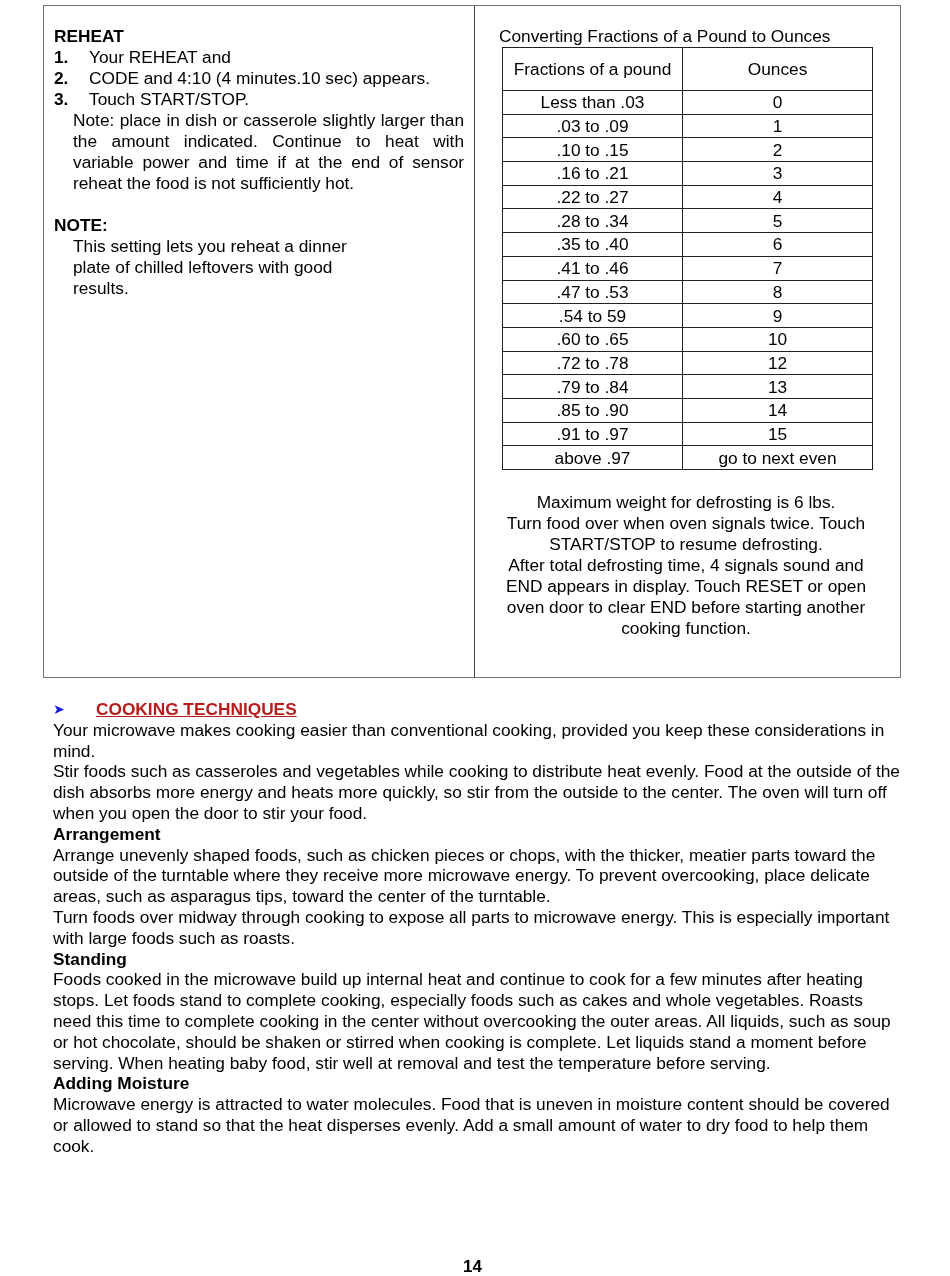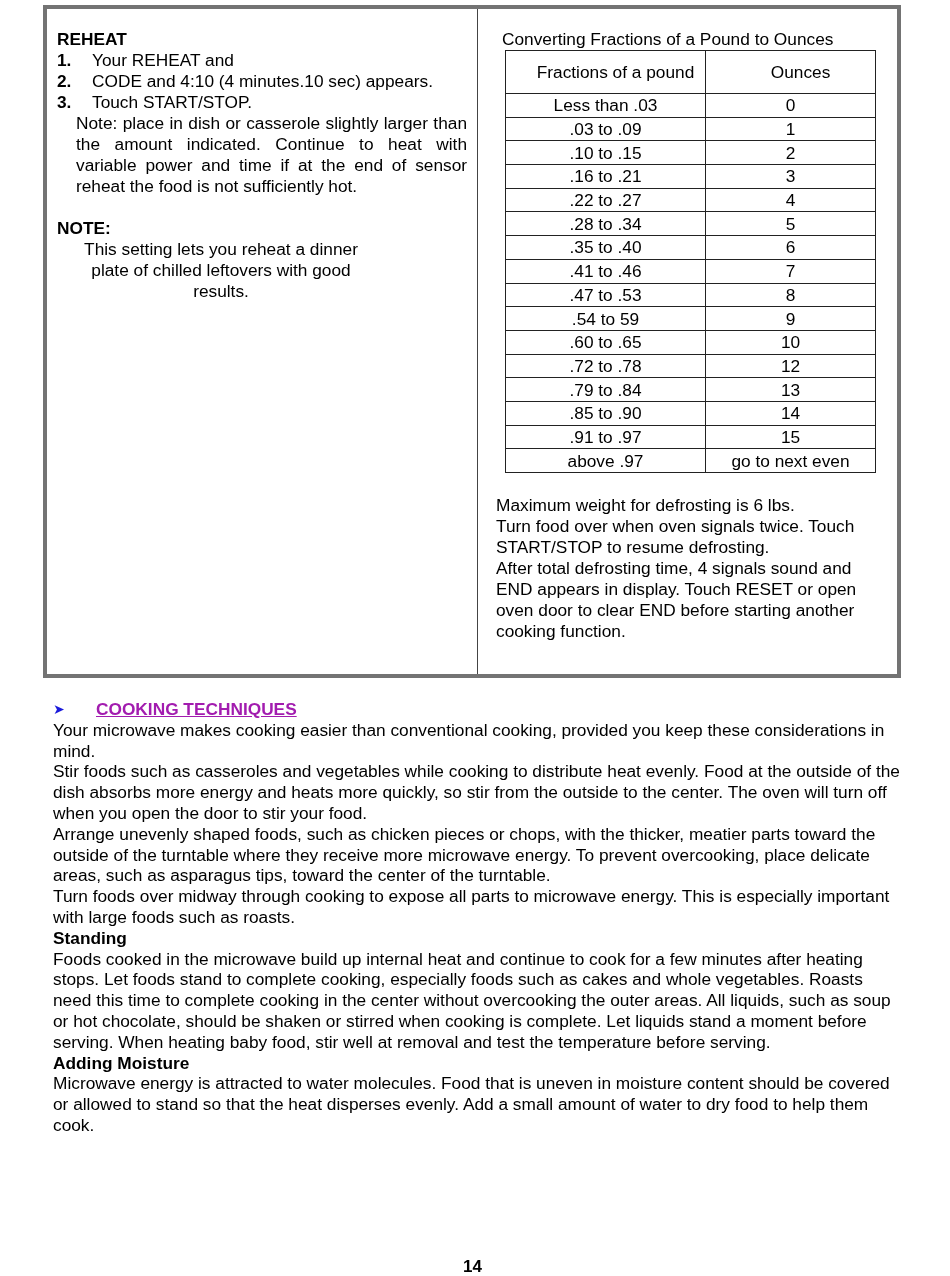--- a/index.html
+++ b/index.html
@@ -1,36 +1,36 @@
 <!DOCTYPE html>
 <html><head>
 <meta charset="utf-8">
 <style>
   html, body { margin: 0; padding: 0; background: #ffffff; }
   body { width: 950px; height: 1276px; position: relative; font-family: "Liberation Sans", sans-serif; color: #000; }
-  .box { position: absolute; left: 43px; top: 5px; width: 858px; height: 673px; border: 4px solid #737373; box-sizing: border-box; }
+  .box { position: absolute; left: 43px; top: 5px; width: 858px; height: 673px; border: 1px solid #737373; box-sizing: border-box; }
   .divider { position: absolute; left: 430px; top: 0; width: 1px; height: 100%; background: #444; }
   .left { position: absolute; left: 10px; top: 20px; width: 410px; font-size: 17.3px; line-height: 21px; }
   .left .title { font-weight: bold; }
   .step { display: flex; }
   .step .num { font-weight: bold; width: 35px; flex: none; }
   .note-para { margin-left: 19px; text-align: justify; }
   .note-head { font-weight: bold; margin-top: 21px; }
-  .note-body { margin-left: 19px; width: 290px; text-align: center; }
+  .note-body { margin-left: 19px; width: 290px; }
   .right { position: absolute; left: 455px; top: 20px; width: 375px; font-size: 17.3px; line-height: 21px; }
   .table-title { font-weight: normal; white-space: nowrap; }
   table.conv { border-collapse: collapse; width: 371px; margin-left: 3px; }
   table.conv th, table.conv td { border: 1px solid #222; text-align: center; font-weight: normal; padding: 0; height: 22.7px; font-size: 17.3px; line-height: 20px; }
-  table.conv th { height: 42px; line-height: 20px; padding-left: 20px; }
+  table.conv th { height: 42px; line-height: 20px; }
   table.conv th:first-child, table.conv td:first-child { width: 179px; }
-  .defrost { margin-top: 22px; text-align: left; margin-left: -6px; width: 386px; }
+  .defrost { margin-top: 22px; text-align: center; margin-left: -6px; width: 386px; }
   .section { position: absolute; left: 53px; top: 699px; width: 850px; font-size: 17.3px; line-height: 20.8px; }
   .sec-head { display: flex; align-items: center; }
   .arrow { color: #1a1adb; font-size: 14px; width: 43px; }
-  .sec-title { color: #a21caf; font-weight: bold; text-decoration: underline; }
+  .sec-title { color: #b91c1c; font-weight: bold; text-decoration: underline; }
   .sub { font-weight: bold; }
   .page-num { position: absolute; left: 0; width: 945px; top: 1257px; text-align: center; font-weight: bold; font-size: 17px; }
 </style>
 </head>
 <body>
 
 <div class="box">
   <div class="divider"></div>
 
   <div class="left">
@@ -137,20 +137,21 @@
 </div>
 
 <div class="section">
   <div class="sec-head">
     <span class="arrow">➤</span>
     <span class="sec-title">COOKING TECHNIQUES</span>
   </div>
   <div>Your microwave makes cooking easier than conventional cooking, provided you keep these considerations in mind.</div>
   <div id="subsections">
       <div>Stir foods such as casseroles and vegetables while cooking to distribute heat evenly. Food at the outside of the dish absorbs more energy and heats more quickly, so stir from the outside to the center. The oven will turn off when you open the door to stir your food.</div>
+      <div class="sub">Arrangement</div>
       <div>Arrange unevenly shaped foods, such as chicken pieces or chops, with the thicker, meatier parts toward the outside of the turntable where they receive more microwave energy. To prevent overcooking, place delicate areas, such as asparagus tips, toward the center of the turntable.</div>
       <div>Turn foods over midway through cooking to expose all parts to microwave energy. This is especially important with large foods such as roasts.</div>
       <div class="sub">Standing</div>
       <div>Foods cooked in the microwave build up internal heat and continue to cook for a few minutes after heating stops. Let foods stand to complete cooking, especially foods such as cakes and whole vegetables. Roasts need this time to complete cooking in the center without overcooking the outer areas. All liquids, such as soup or hot chocolate, should be shaken or stirred when cooking is complete. Let liquids stand a moment before serving. When heating baby food, stir well at removal and test the temperature before serving.</div>
       <div class="sub">Adding Moisture</div>
       <div>Microwave energy is attracted to water molecules. Food that is uneven in moisture content should be covered or allowed to stand so that the heat disperses evenly. Add a small amount of water to dry food to help them cook.</div>
     </div>
 </div>
 
 <div class="page-num">14</div>

